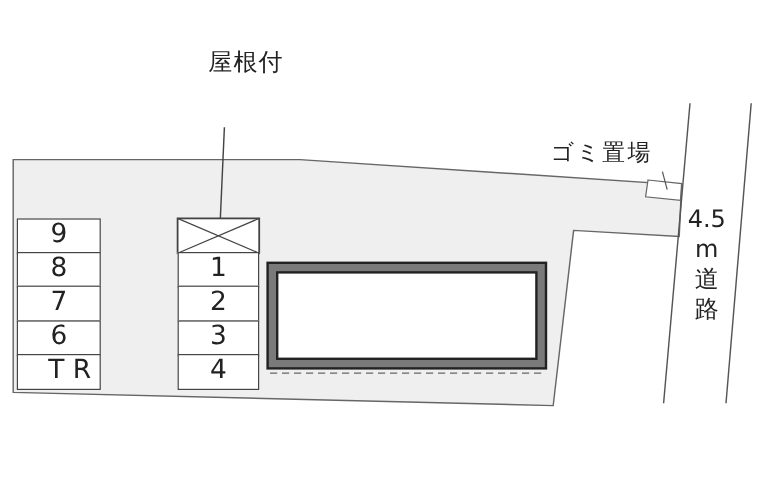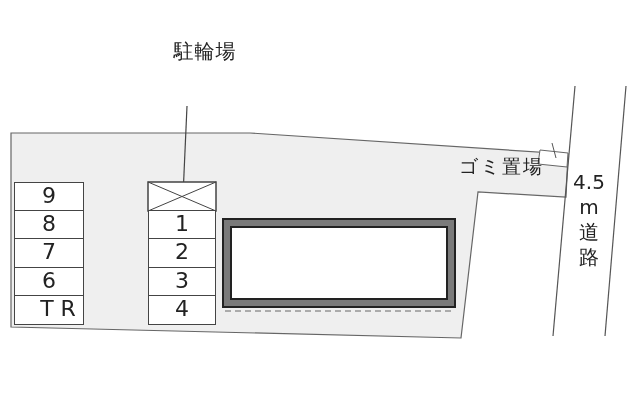--- a/index.html
+++ b/index.html
@@ -1,20 +1,20 @@
 <!DOCTYPE html>
 <html><head>
   <meta charset="utf-8">
   <style>
     html, body { margin: 0; padding: 0; background: #ffffff; }
     body { width: 640px; height: 400px; position: relative; overflow: hidden; font-family: "DejaVu Sans", sans-serif; }
     svg { position: absolute; left: 0; top: 0; }
     .lbl { position: absolute; color: #222; font-family: "DejaVu Sans", sans-serif; }
     .roof-label { left: 160px; top: 38px; font-size: 20px; line-height: 26px; text-align: center; width: 90px; letter-spacing: 1px; }
-    .garbage-label { left: 459px; top: 114px; font-size: 19px; letter-spacing: 2px; margin-top: 40px; }
+    .garbage-label { left: 459px; top: 114px; font-size: 19px; letter-spacing: 2px; }
     .road-label { left: 572px; top: 170px; width: 34px; font-size: 20px; line-height: 25px; text-align: center; }
     .stall { position: absolute; box-sizing: border-box; border: 1.5px solid #444; background: #fff; text-align: center; font-size: 22px; line-height: 26px; color: #222; }
   </style>
 </head>
 <body>
 
 <svg width="640" height="400">
 
   <polygon points="11,133 250,133 568,154 566,197 478,192 461,338 11,327" fill="#efefef" stroke="#666" stroke-width="1.2"></polygon>
 
@@ -29,21 +29,21 @@
   <rect x="148" y="182" width="68" height="29" fill="#fff" stroke="#444" stroke-width="1.5"></rect>
   <line x1="148" y1="182" x2="216" y2="211" stroke="#444" stroke-width="1"></line>
   <line x1="216" y1="182" x2="148" y2="211" stroke="#444" stroke-width="1"></line>
 
   <rect x="223" y="219" width="232" height="88" fill="#7a7a7a" stroke="#222" stroke-width="2"></rect>
   <rect x="231" y="227" width="216" height="72" fill="#ffffff" stroke="#222" stroke-width="2"></rect>
   <line x1="225" y1="311" x2="453" y2="311" stroke="#666" stroke-width="1" stroke-dasharray="6,4"></line>
 </svg>
 
 <div class="lbl roof-label">
-  <div>駐輪場</div>
+  <div>屋根付</div>
 </div>
 
 <div class="lbl garbage-label">ゴミ置場</div>
 
 <div class="lbl road-label">
   <div>4.5</div>
   <div>m</div>
   <div>道</div>
   <div>路</div>
 </div>

